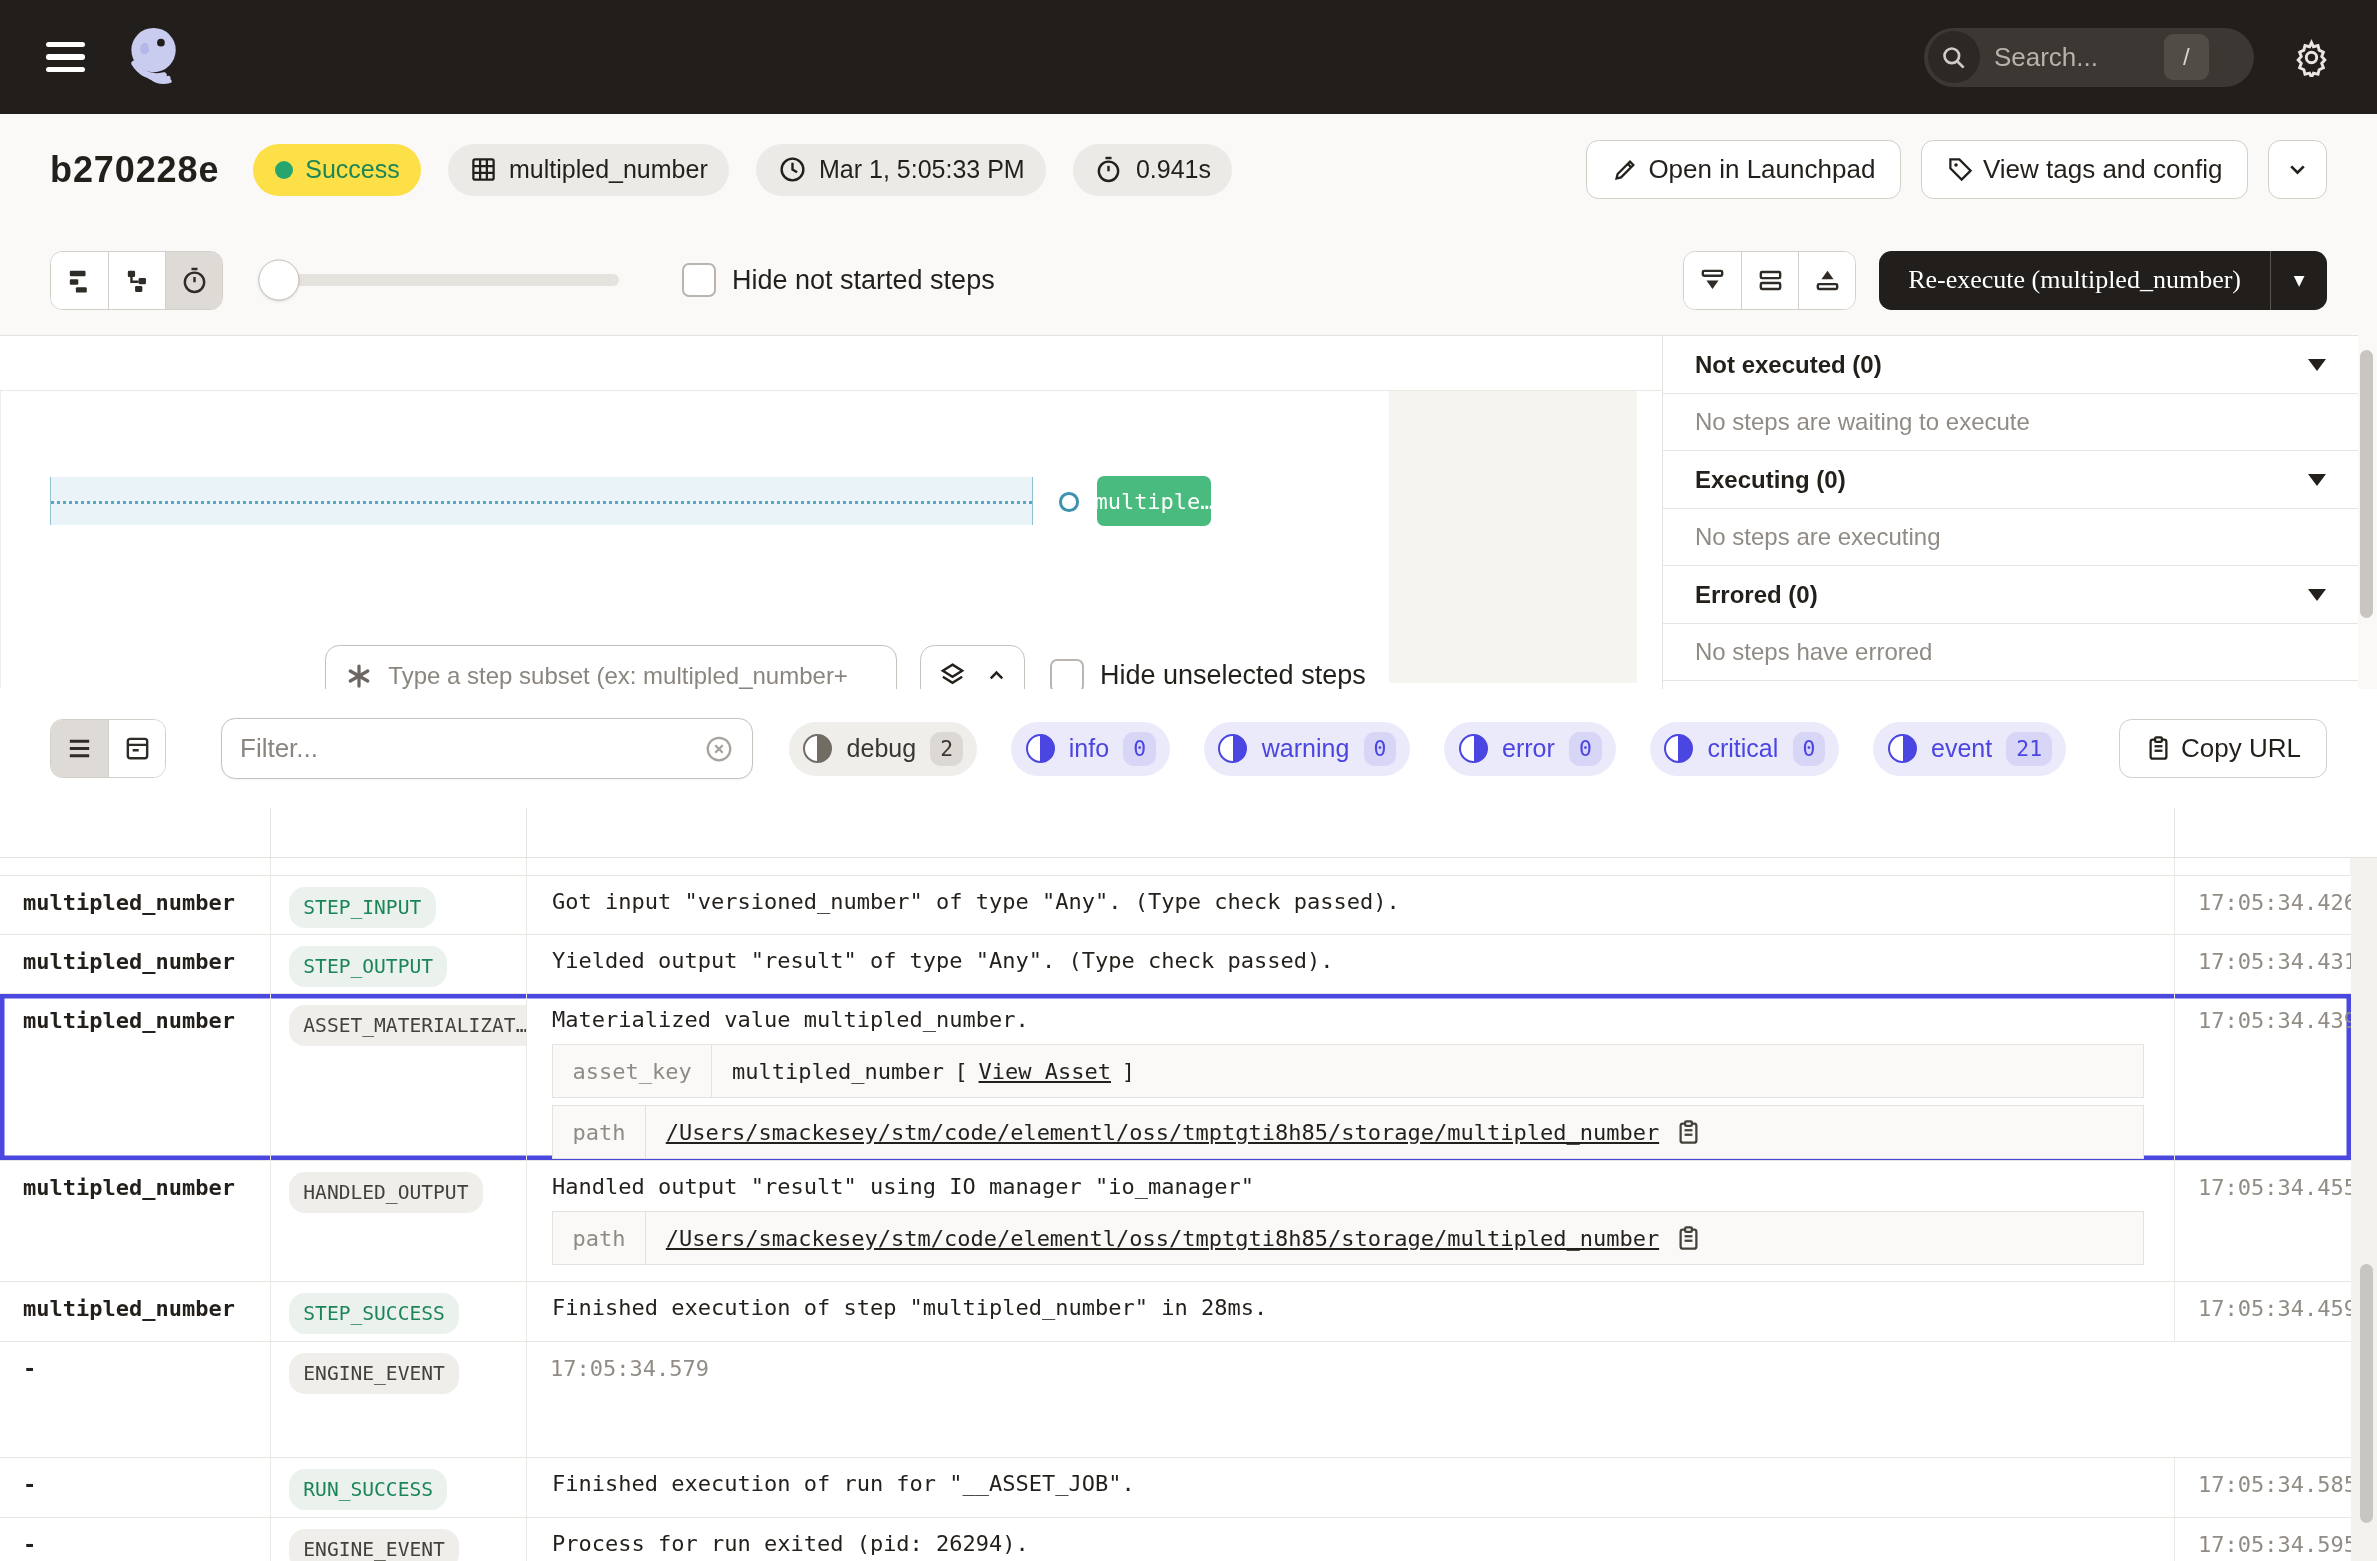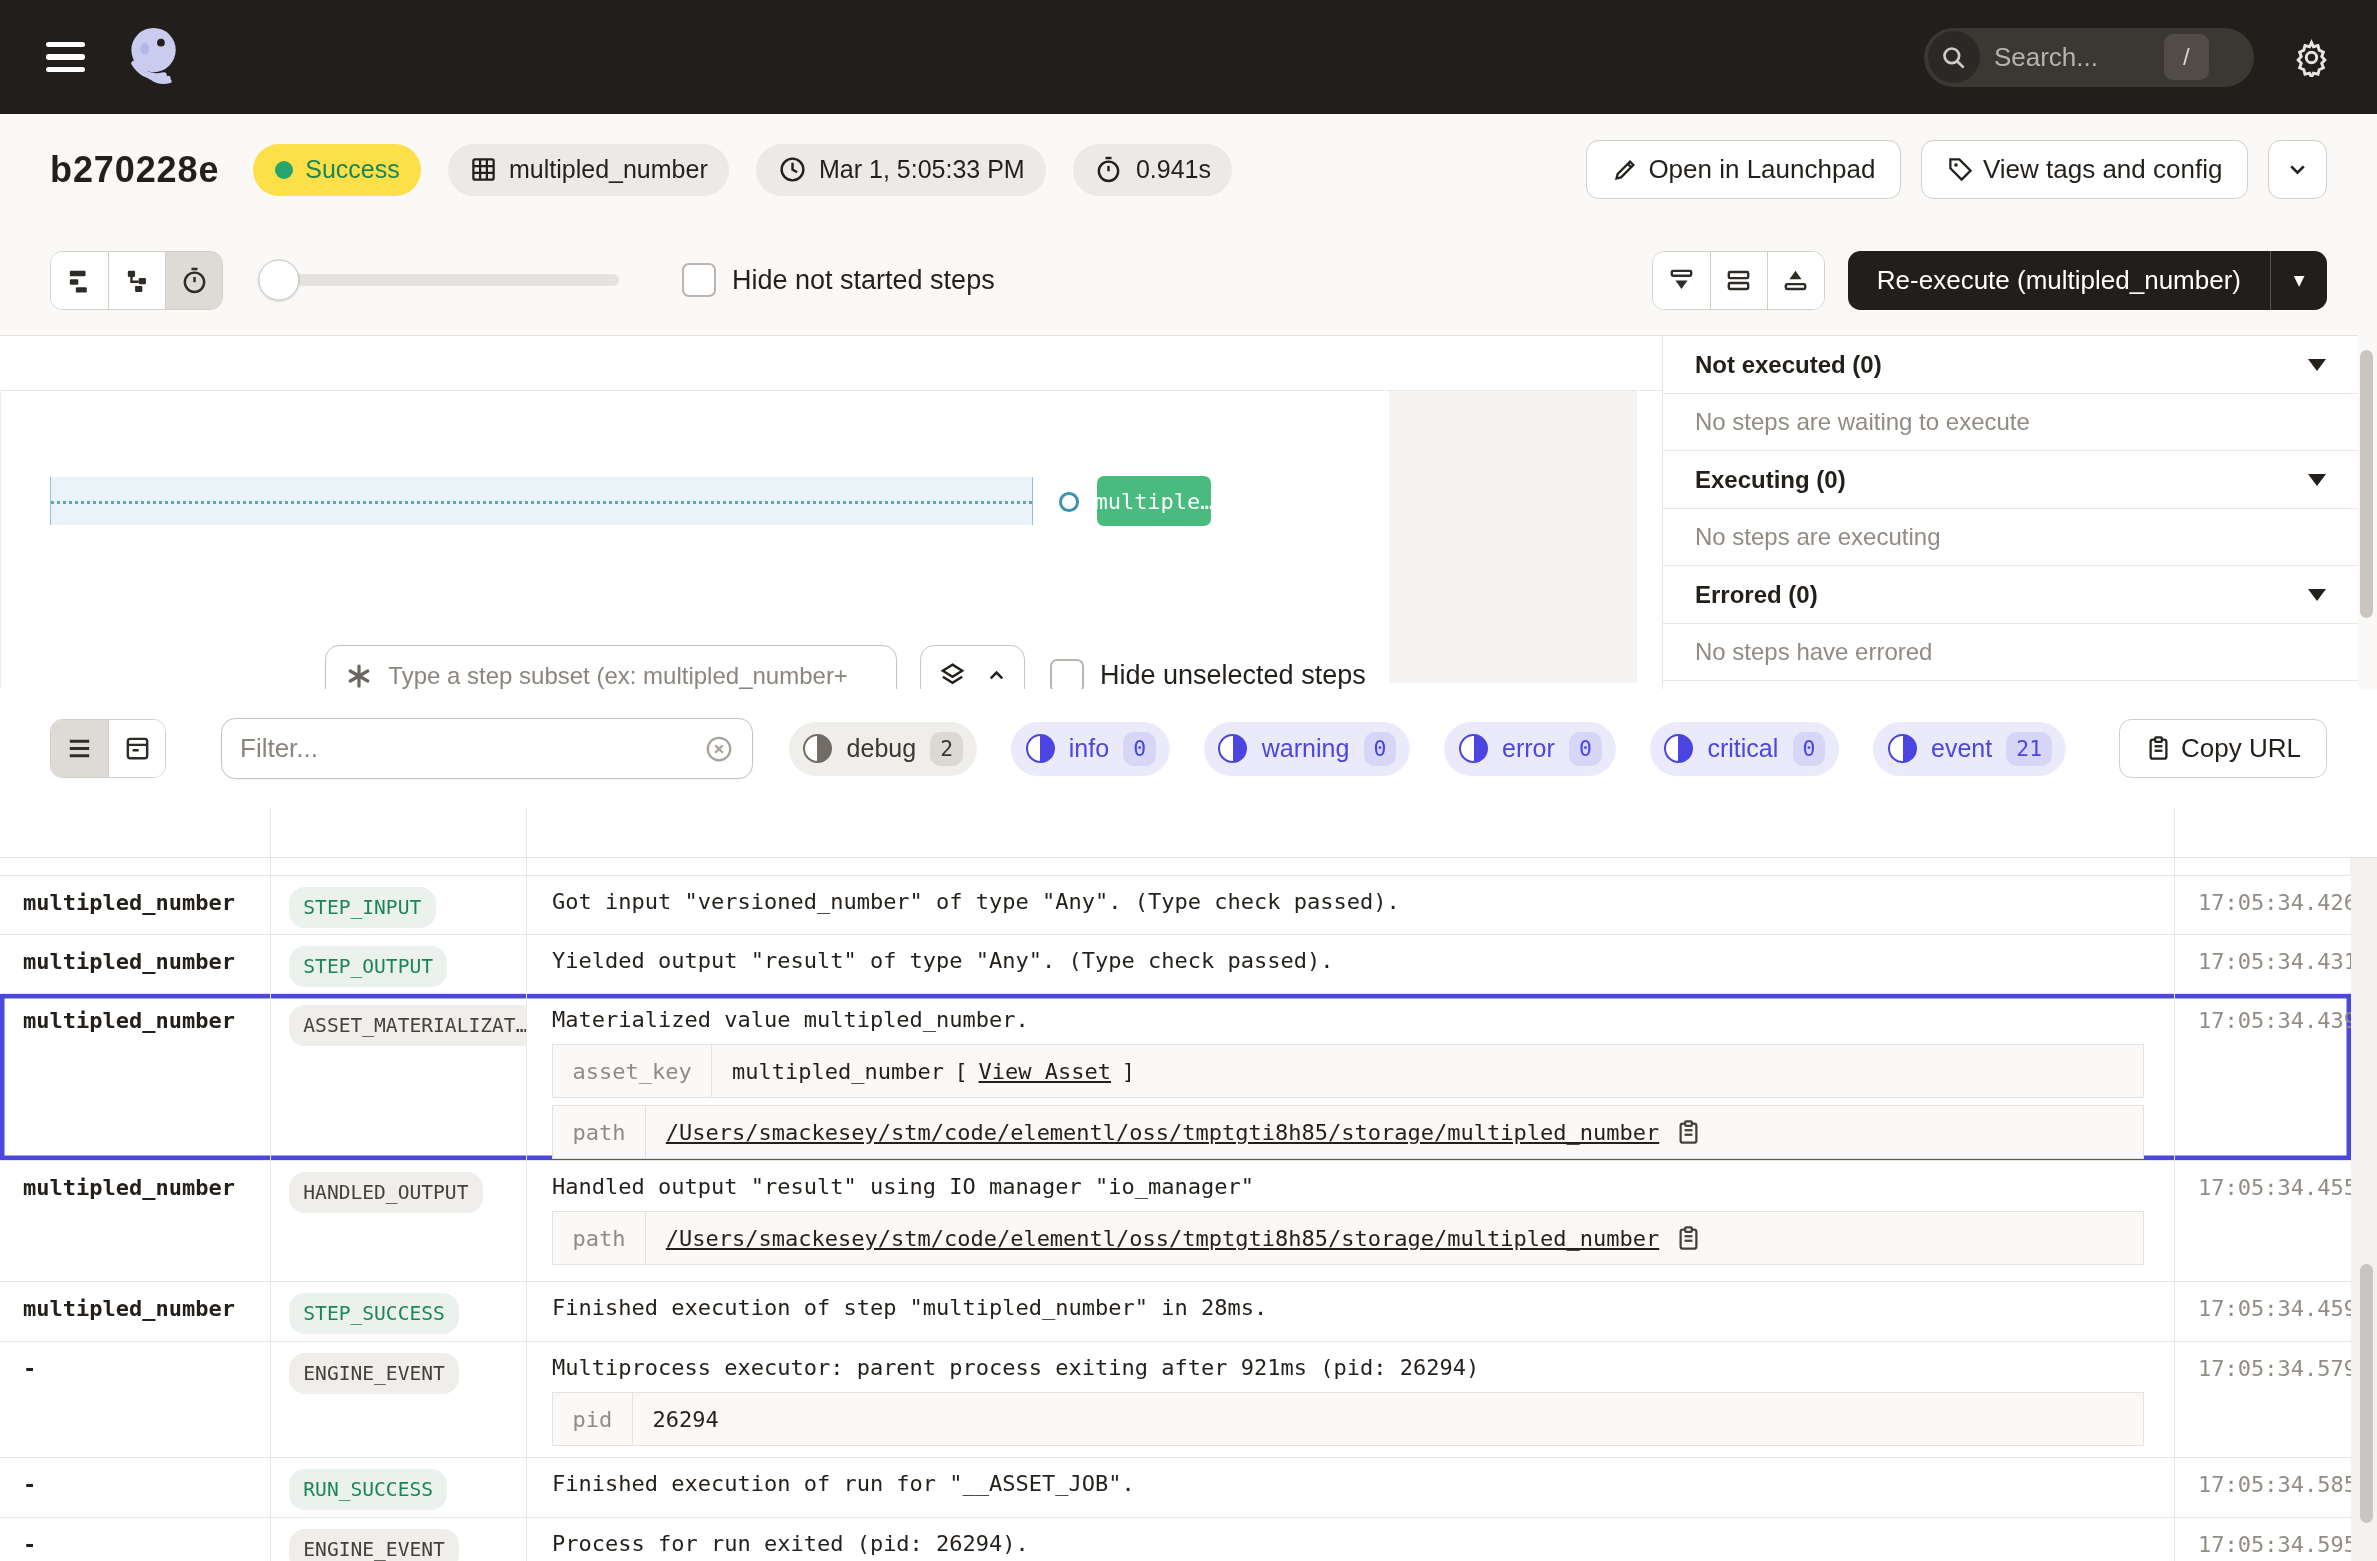--- a/index.html
+++ b/index.html
@@ -49,21 +49,21 @@
   .seg .segbtn { width:57px; height:57px; border:0; border-left:0.9px solid #D2CEC8; background:#fff;
                  display:flex; align-items:center; justify-content:center; color:#2F2B26; cursor:pointer; }
   .seg .segbtn:first-child { border-left:0; }
   .seg .segbtn.sel { background:#DEDBD6; }
   .slider { margin-left:39px; width:357px; height:12.5px; background:#E6E3DE; border-radius:6.3px; position:relative; }
   .slider .handle { position:absolute; left:0; top:50%; transform:translate(-3.6px,-50%); width:41px; height:41px;
                     background:#fff; border:1.8px solid #C6C2BC; border-radius:50%; box-shadow:0 0.9px 2.7px rgba(0,0,0,.15); cursor:pointer; }
   .chklabel { display:flex; align-items:center; gap:16px; font-size:27px; cursor:pointer; }
   .chkbox { width:34px; height:34px; border:2.7px solid #BAB5AE; border-radius:7.1px; background:#fff; appearance:none; cursor:pointer; }
   .cb-left { margin-left:63px; }
-  .cb-right { margin-left:auto; display:flex; align-items:center; gap:23px; }
+  .cb-right { margin-left:auto; display:flex; align-items:center; gap:23px;font-family:Liberation Serif, serif; }
   .reexec { height:59px; background:#211E1B; color:#fff; border-radius:12.5px; display:flex; align-items:center;
             font-size:26px; cursor:pointer; }
   .reexec .lbl { padding:0 29px; }
   .reexec .caret { width:57px; align-self:stretch; border-left:0.9px solid #5A554E; display:flex;
                    align-items:center; justify-content:center; font-size:21.4px; }
 
   
   .gantt { position:absolute; top:335px; left:0; width:1662px; height:355px; background:#fff;
            border-top:0.9px solid #E5E2DE; border-bottom:0.9px solid #E5E2DE; }
   .g-axis { position:relative; height:55px; border-bottom:0.9px solid #EBE8E4; }
@@ -585,31 +585,20 @@
       <div class="metas"></div>
     </div>
     <div class="cell ts">17:05:34.459</div>
   </div>
 
   <div class="lt-row" style="height: 116px;">
     <div class="cell op">-</div>
     <div class="cell type">
       <span class="badge gray">ENGINE_EVENT</span>
     </div>
-    <div class="cell info">
-      <div>Multiprocess executor: parent process exiting after 921ms (pid: 26294)</div>
-      <div class="metas">
-              <div class="meta">
-                <div class="ml">pid</div>
-                <div class="mv">
-                  <span>26294</span>
-                </div>
-              </div>
-            </div>
-    </div>
     <div class="cell ts">17:05:34.579</div>
   </div>
 
   <div class="lt-row" style="height: 60px;">
     <div class="cell op">-</div>
     <div class="cell type">
       <span class="badge green">RUN_SUCCESS</span>
     </div>
     <div class="cell info">
       <div>Finished execution of run for "__ASSET_JOB".</div>

